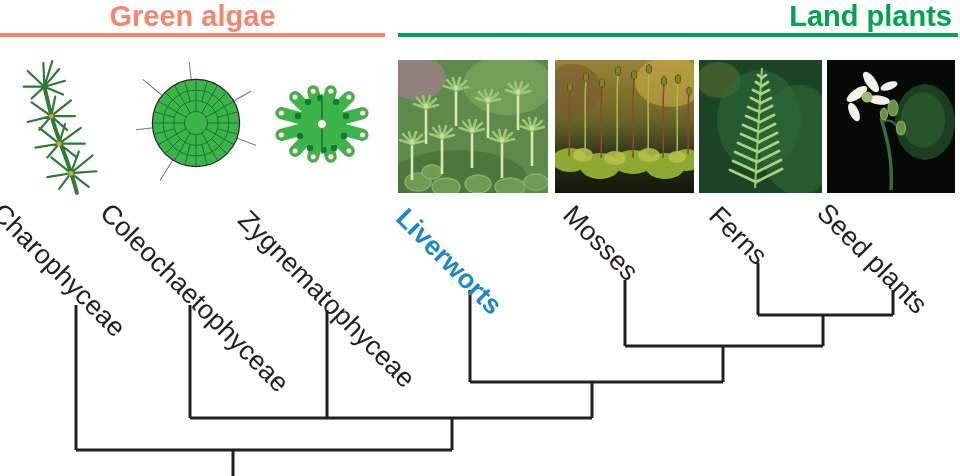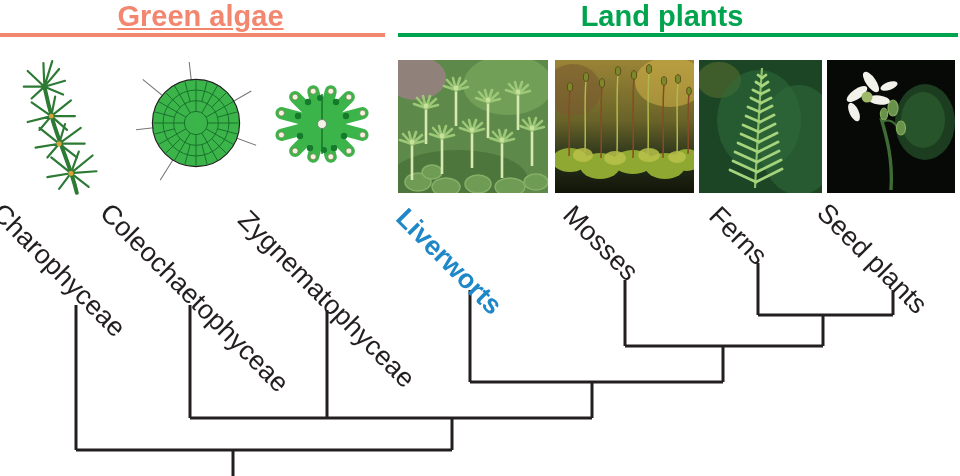--- a/index.html
+++ b/index.html
@@ -1,20 +1,20 @@
 <!DOCTYPE html>
 <html><head>
 <meta charset="utf-8">
 <style>
   html,body{margin:0;padding:0;background:#fff;}
   #canvas{position:relative;width:960px;height:476px;background:#fff;overflow:hidden;
           font-family:"Liberation Sans","DejaVu Sans",sans-serif;}
   .group-header{position:absolute;top:0;font-size:29px;font-weight:bold;letter-spacing:0px;}
-  #hdr-green{left:8px;width:385px;text-align:center;color:#f2866e;text-decoration:underline;}
-  #hdr-land{left:382px;width:560px;text-align:center;color:#00a44e;}
+  #hdr-green{left:0;width:385px;text-align:center;color:#f2866e;}
+  #hdr-land{left:392px;width:560px;text-align:right;color:#00a44e;}
   .underline{position:absolute;top:33px;height:4px;}
   #line-green{left:0;width:385px;background:#f2876f;}
   #line-land{left:398px;width:560px;background:#00a44e;}
   .photo{position:absolute;top:60px;height:133px;}
   .illus{position:absolute;}
   #tree-svg{position:absolute;left:0;top:0;}
   .taxon-label{position:absolute;font-size:27px;color:#231f20;white-space:nowrap;
                transform:rotate(45deg);transform-origin:0 0;line-height:1;}
   .taxon-label.blue{color:#1e87c8;font-weight:bold;}
 </style>

